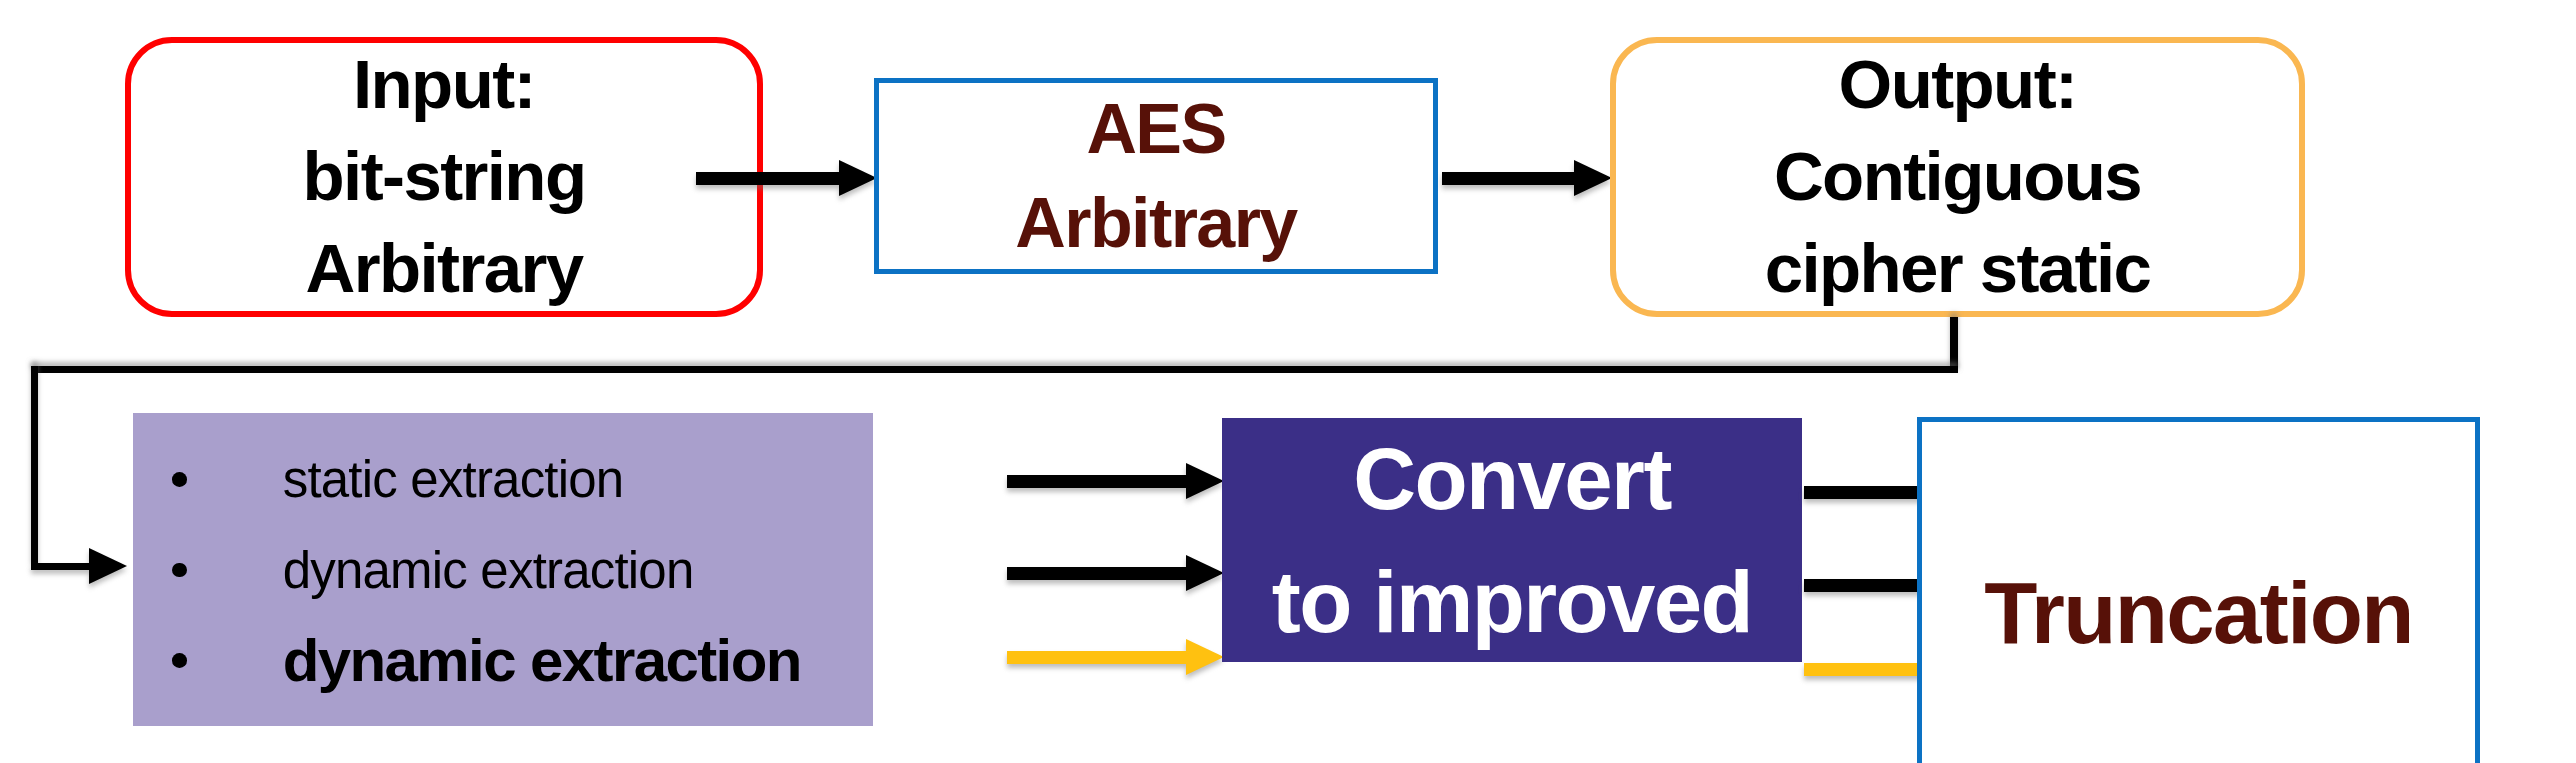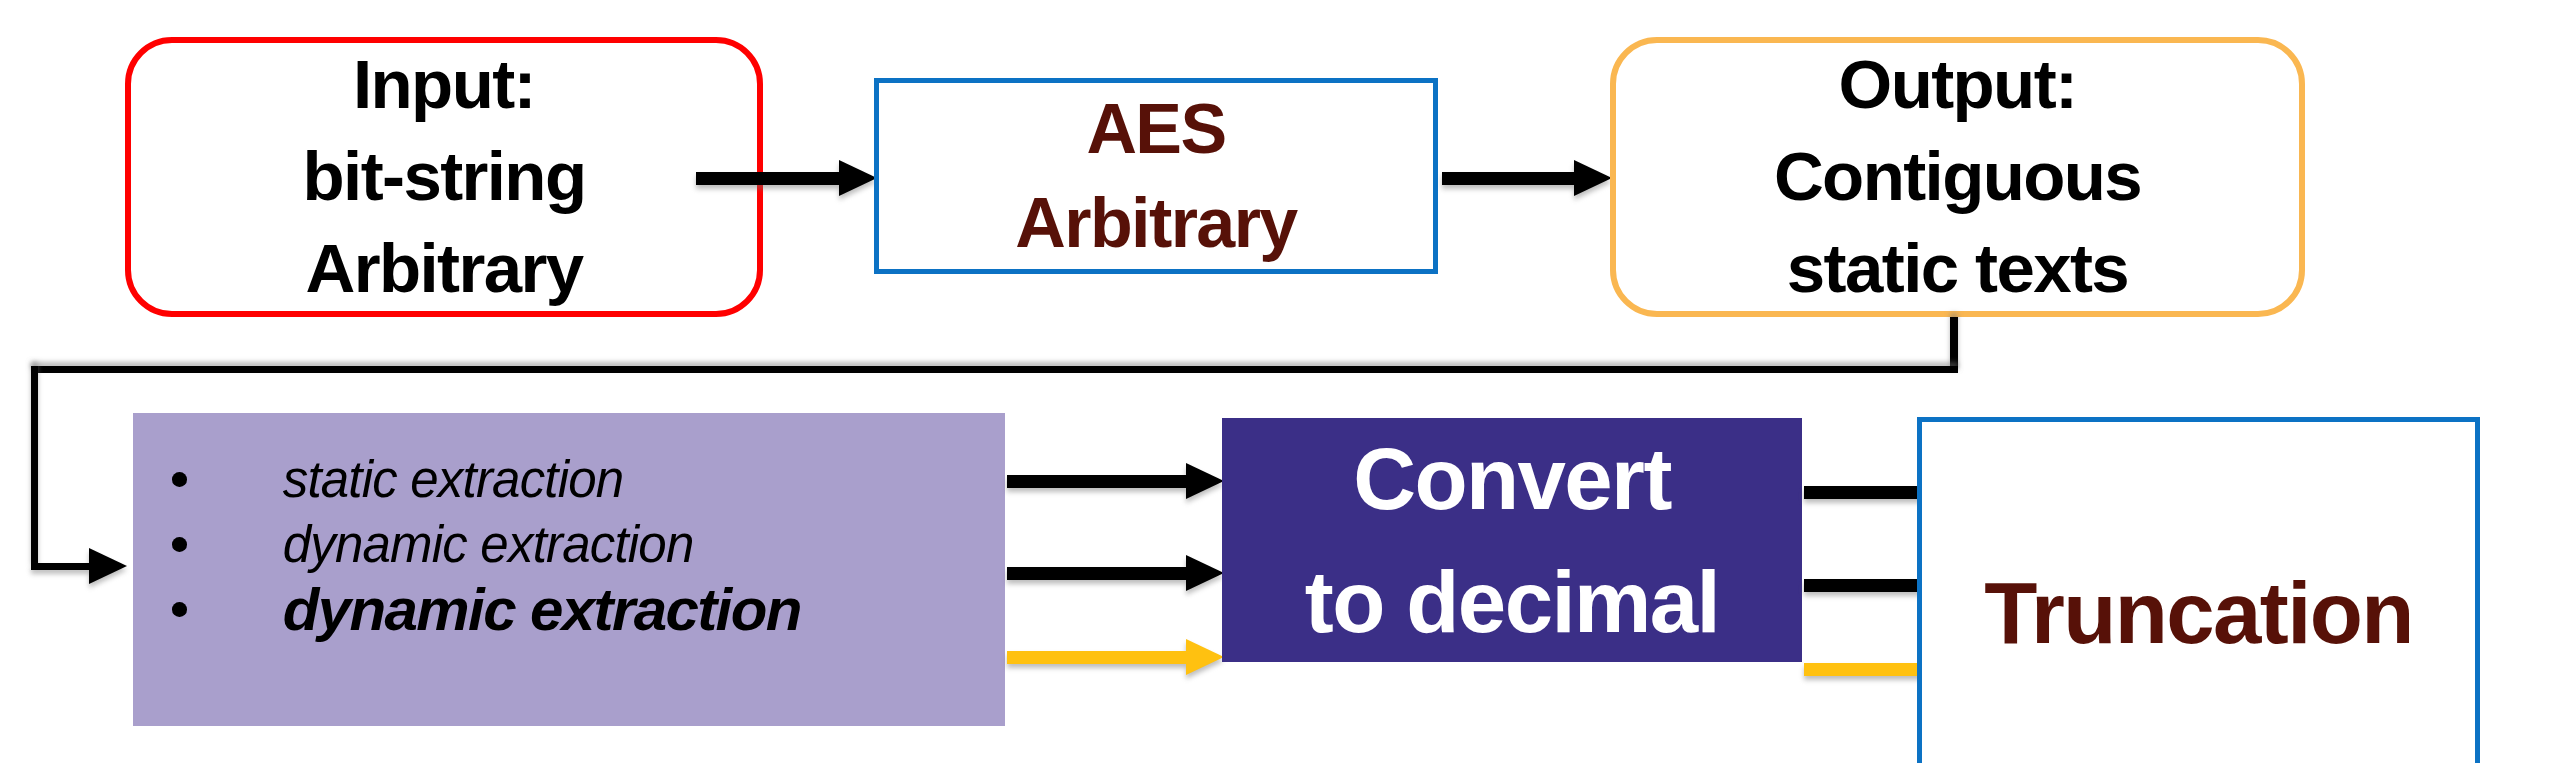--- a/index.html
+++ b/index.html
@@ -53,25 +53,24 @@
   }
 
   .output-box{
     left:1610px;top:37px;width:695px;height:280px;
     border:6.5px solid var(--orange-border,#fab751);
     border-radius:47px;
     text-align:center;
   }
 
   .process-box{
-    left:133px;top:413px;width:872px;height:313px;
+    left:133px;top:413px;width:740px;height:313px;
     background:var(--lavender-fill,#a99fcc);
-    justify-content:flex-start;align-items:stretch;
+    justify-content:space-between;align-items:stretch;
     padding:34px 0 33px 0;
-    font-style:italic;
   }
   .bullet-item{
     display:flex;align-items:center;
     height:65px;
   }
   .dot{
     flex:0 0 auto;
     width:14.7px;height:14.7px;border-radius:50%;
     background:var(--black,#000);
     margin-left:39px;margin-right:96px;
@@ -162,21 +161,21 @@
   </div>
 
   <div class="arrow black a-aes-output">
     <i class="shaft"></i>
     <i class="head"></i>
   </div>
 
   <div class="box output-box">
     <div class="line">Output:</div>
     <div class="line">Contiguous</div>
-    <div class="line">static texts</div>
+    <div class="line">cipher static</div>
   </div>
 
   <div class="seg elbow-v1"></div>
   <div class="seg elbow-h1"></div>
   <div class="seg elbow-v2"></div>
   <div class="arrow black elbow-tail">
     <i class="shaft"></i>
     <i class="head"></i>
   </div>
 
@@ -203,21 +202,21 @@
     <i class="shaft"></i>
     <i class="head"></i>
   </div>
   <div class="arrow gold a-ext-conv-3">
     <i class="shaft"></i>
     <i class="head"></i>
   </div>
 
   <div class="box convert-box">
     <div class="line">Convert</div>
-    <div class="line">to decimal</div>
+    <div class="line">to improved</div>
   </div>
 
   <div class="arrow black a-conv-trunc-1">
     <i class="shaft"></i>
     <i class="head"></i>
   </div>
   <div class="arrow black a-conv-trunc-2">
     <i class="shaft"></i>
     <i class="head"></i>
   </div>

